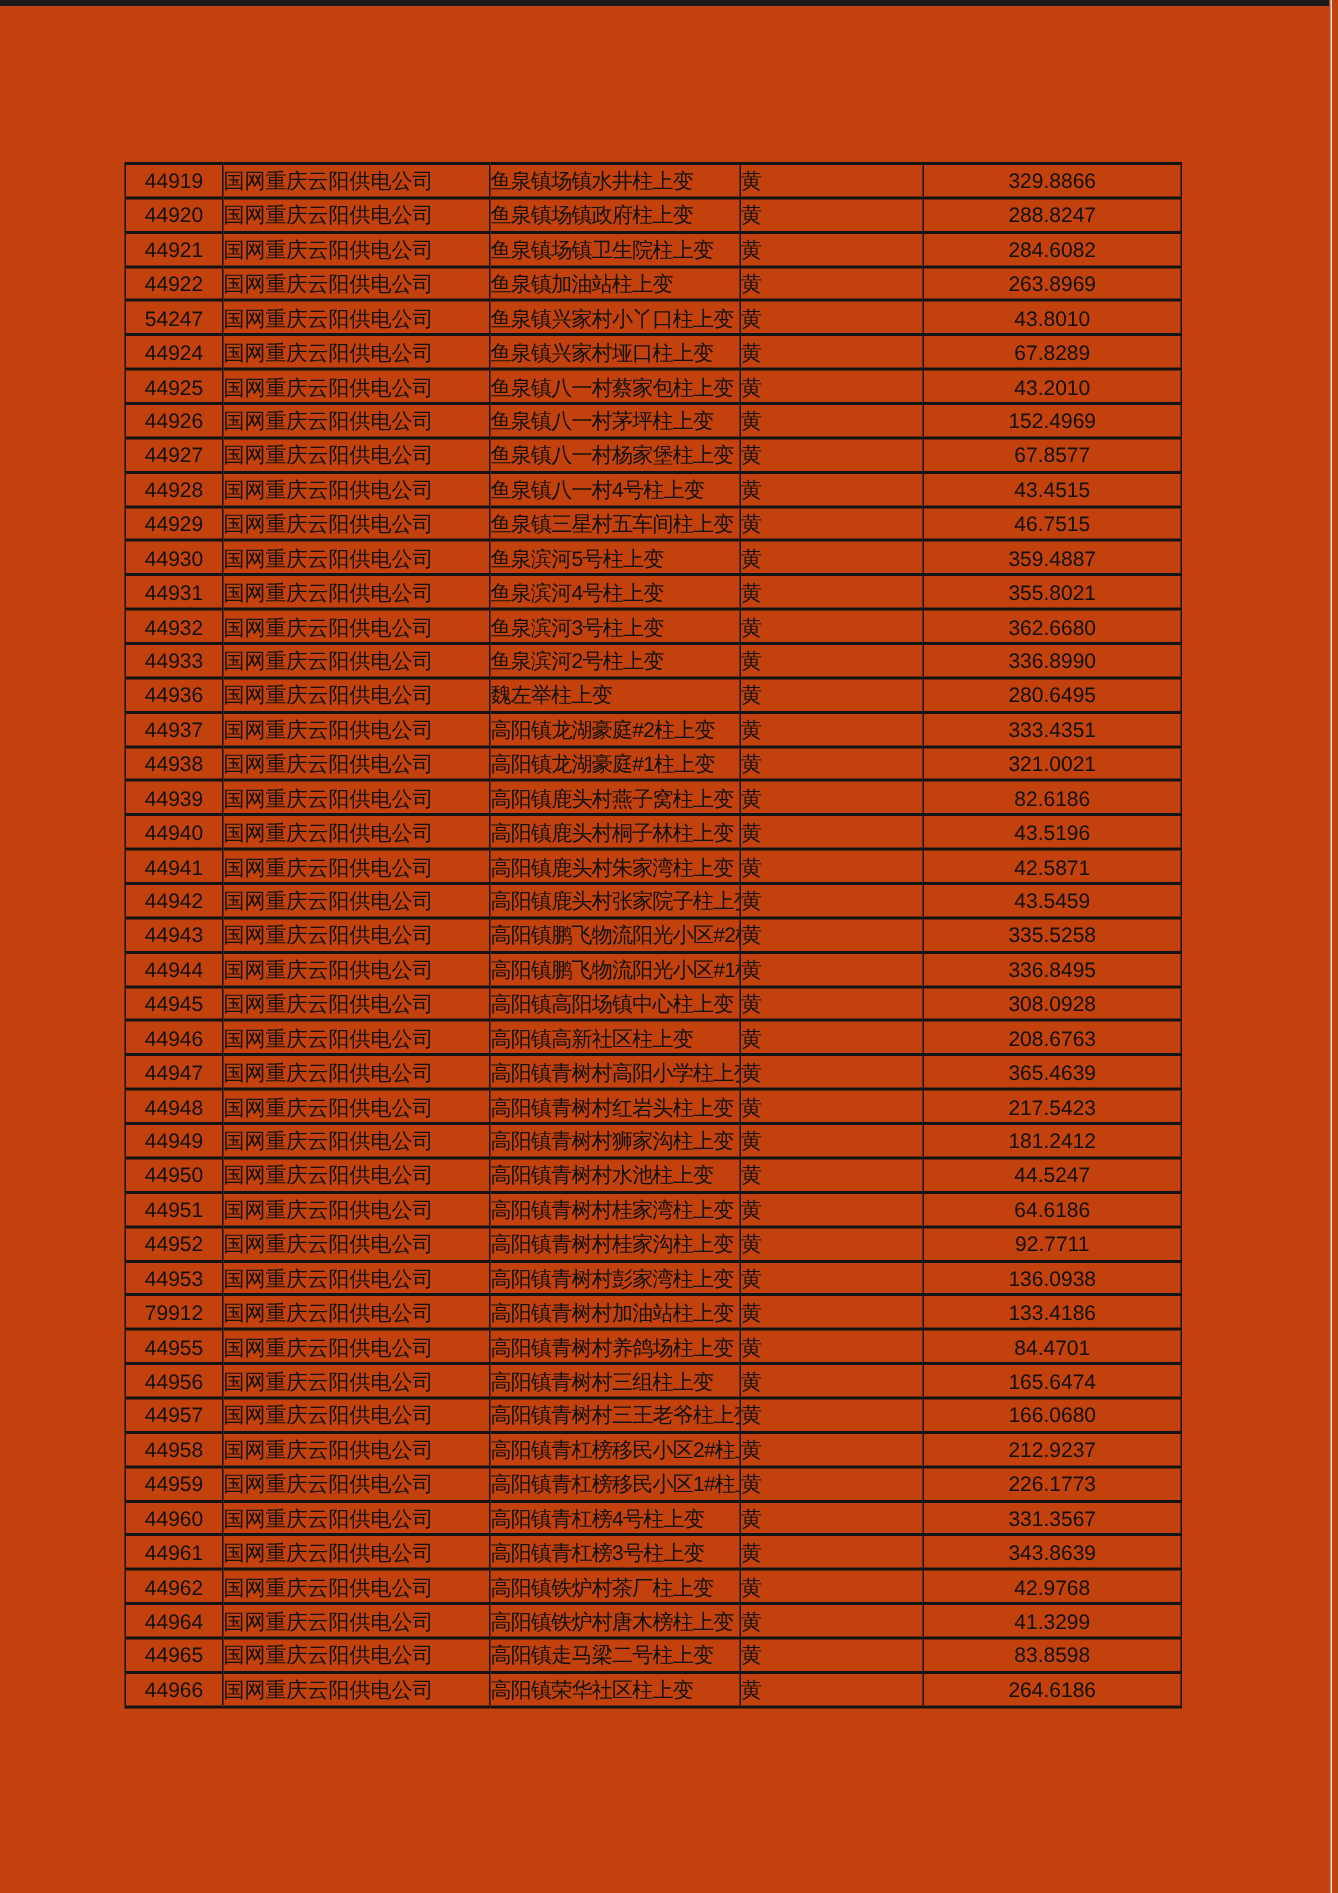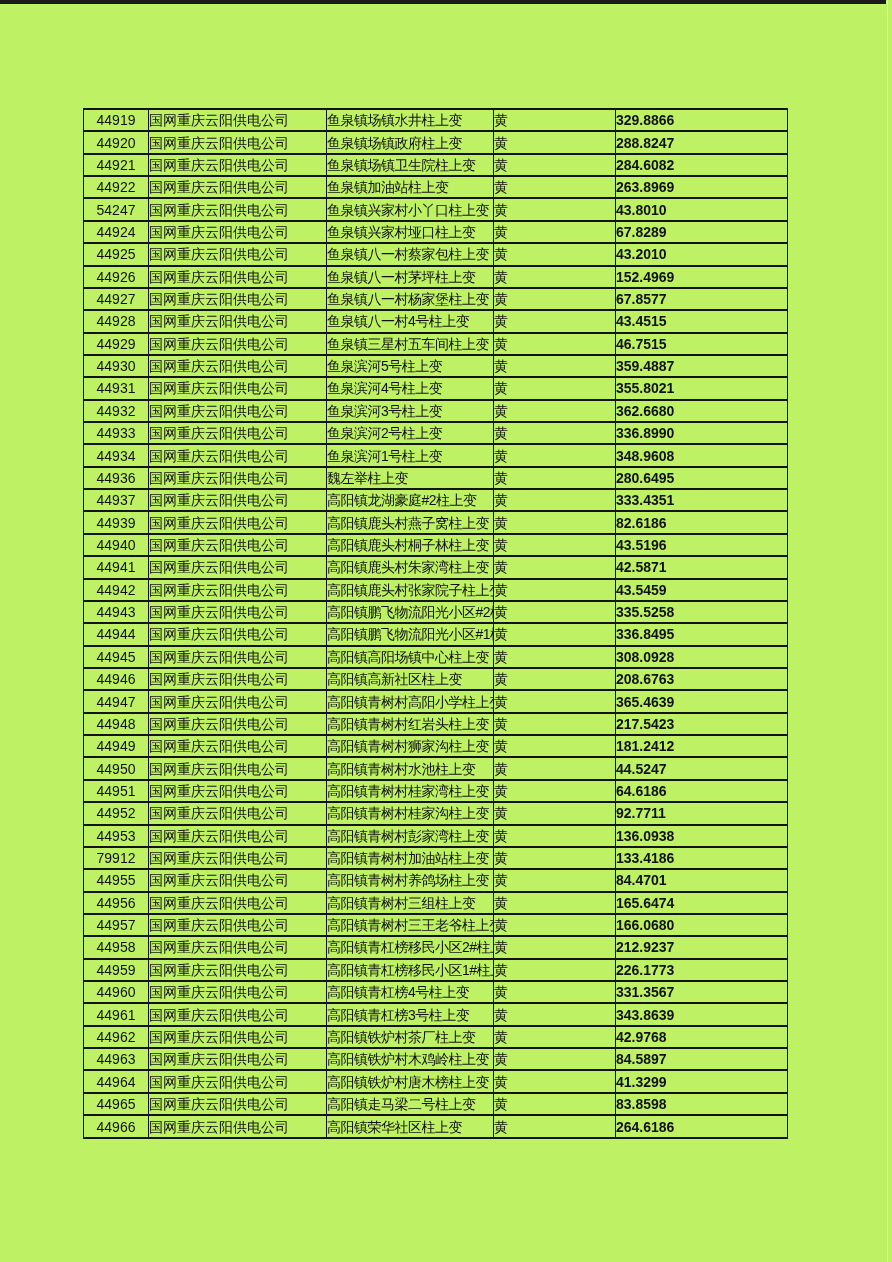--- a/index.html
+++ b/index.html
@@ -5,21 +5,21 @@
   html, body {
     margin: 0;
     padding: 0;
     background: #ffffff;
     font-family: "Liberation Sans", "DejaVu Sans", sans-serif;
   }
   .page {
     position: relative;
     width: 892px;
     height: 1262px;
-    background: #bef264;
+    background: #c2410c;
     overflow: hidden;
   }
   .top-edge-bar {
     position: absolute;
     left: 0;
     top: 0;
     width: 886px;
     height: 4px;
     background: #1b1b1b;
   }
@@ -48,21 +48,21 @@
     color: #111111;
     line-height: 1;
     overflow: hidden;
     white-space: nowrap;
     vertical-align: middle;
   }
   td.c-id    { text-align: center; }
   td.c-comp  { text-align: left; padding-left: 4px; }
   td.c-name  { text-align: left; padding-left: 3px; letter-spacing: -0.5px; margin-top: 39px; }
   td.c-flag  { text-align: left; padding-left: 3px; }
-  td.c-val   { text-align: left; font-weight: bold; }
+  td.c-val   { text-align: center; }
 </style>
 </head>
 <body>
 
 <div class="page">
   <div class="top-edge-bar"></div>
   <div class="page-right-edge"></div>
 
   <table class="data-table">
     <colgroup>
@@ -172,41 +172,41 @@
       <td class="c-val">362.6680</td>
     </tr>
         <tr>
       <td class="c-id">44933</td>
       <td class="c-comp">国网重庆云阳供电公司</td>
       <td class="c-name">鱼泉滨河2号柱上变</td>
       <td class="c-flag">黄</td>
       <td class="c-val">336.8990</td>
     </tr>
         <tr>
-      <td class="c-id">44934</td>
-      <td class="c-comp">国网重庆云阳供电公司</td>
-      <td class="c-name">鱼泉滨河1号柱上变</td>
-      <td class="c-flag">黄</td>
-      <td class="c-val">348.9608</td>
-    </tr>
-        <tr>
       <td class="c-id">44936</td>
       <td class="c-comp">国网重庆云阳供电公司</td>
       <td class="c-name">魏左举柱上变</td>
       <td class="c-flag">黄</td>
       <td class="c-val">280.6495</td>
     </tr>
         <tr>
       <td class="c-id">44937</td>
       <td class="c-comp">国网重庆云阳供电公司</td>
       <td class="c-name">高阳镇龙湖豪庭#2柱上变</td>
       <td class="c-flag">黄</td>
       <td class="c-val">333.4351</td>
     </tr>
         <tr>
+      <td class="c-id">44938</td>
+      <td class="c-comp">国网重庆云阳供电公司</td>
+      <td class="c-name">高阳镇龙湖豪庭#1柱上变</td>
+      <td class="c-flag">黄</td>
+      <td class="c-val">321.0021</td>
+    </tr>
+        <tr>
       <td class="c-id">44939</td>
       <td class="c-comp">国网重庆云阳供电公司</td>
       <td class="c-name">高阳镇鹿头村燕子窝柱上变</td>
       <td class="c-flag">黄</td>
       <td class="c-val">82.6186</td>
     </tr>
         <tr>
       <td class="c-id">44940</td>
       <td class="c-comp">国网重庆云阳供电公司</td>
       <td class="c-name">高阳镇鹿头村桐子林柱上变</td>
@@ -359,27 +359,20 @@
       <td class="c-name">高阳镇青杠榜3号柱上变</td>
       <td class="c-flag">黄</td>
       <td class="c-val">343.8639</td>
     </tr>
         <tr>
       <td class="c-id">44962</td>
       <td class="c-comp">国网重庆云阳供电公司</td>
       <td class="c-name">高阳镇铁炉村茶厂柱上变</td>
       <td class="c-flag">黄</td>
       <td class="c-val">42.9768</td>
-    </tr>
-        <tr>
-      <td class="c-id">44963</td>
-      <td class="c-comp">国网重庆云阳供电公司</td>
-      <td class="c-name">高阳镇铁炉村木鸡岭柱上变</td>
-      <td class="c-flag">黄</td>
-      <td class="c-val">84.5897</td>
     </tr>
         <tr>
       <td class="c-id">44964</td>
       <td class="c-comp">国网重庆云阳供电公司</td>
       <td class="c-name">高阳镇铁炉村唐木榜柱上变</td>
       <td class="c-flag">黄</td>
       <td class="c-val">41.3299</td>
     </tr>
         <tr>
       <td class="c-id">44965</td>

